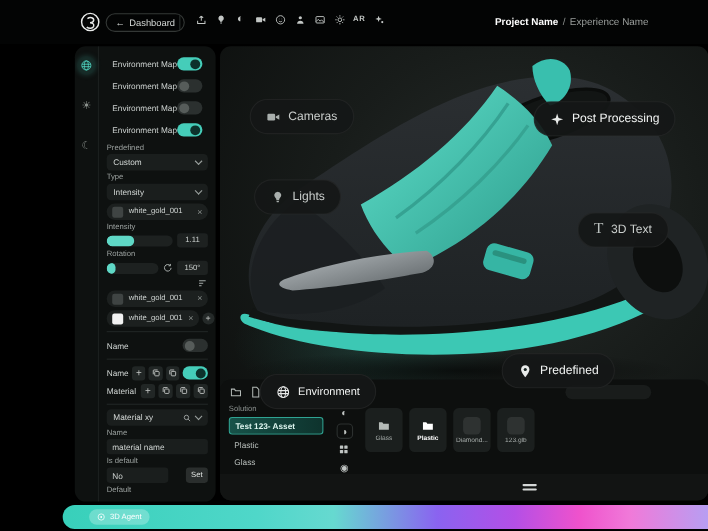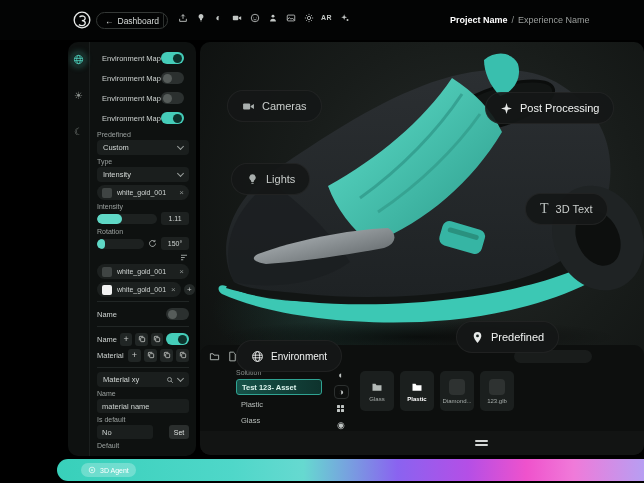--- a/index.html
+++ b/index.html
@@ -97,21 +97,21 @@
   .pill-env{font-size:10px;height:30px;}
 
   
   .assets{position:absolute;left:0;bottom:0;width:444px;height:110px;background:#0d0f0e;
           border-radius:10px;z-index:4;}
   .a-toolbar{height:22px;display:flex;align-items:center;gap:6px;padding:0 8px;position:relative;}
   .a-ic{width:12px;height:12px;color:#b4bab7;display:flex;align-items:center;justify-content:center;}
   .a-ic svg{width:11px;height:11px;display:block;}
   .a-search{position:absolute;right:52px;top:5px;width:78px;height:13px;background:#191c1b;border-radius:7px;}
   .a-body{display:flex;height:64px;}
-  .a-list{width:92px;padding:2px 0 0 8px;margin-left:28px;}
+  .a-list{width:92px;padding:2px 0 0 8px;}
   .a-head{font-size:7px;color:#8b918f;margin-bottom:3px;}
   .a-item{height:14px;display:flex;align-items:center;padding:0 5px;font-size:7.5px;color:#b9bfbc;
           margin-bottom:2px;border-radius:3px;width:74px;}
   .a-item.selected{background:linear-gradient(90deg,#175249,#0e332d);border:1px solid #2fa392;
                    color:#dcf4ee;font-weight:bold;}
   .a-rail{width:26px;display:flex;flex-direction:column;align-items:center;gap:4px;padding-top:2px;}
   .r-ic{width:13px;height:13px;display:flex;align-items:center;justify-content:center;color:#c0c5c3;font-size:9px;}
   .r-ic.boxed{border:1px solid #2c302f;border-radius:4px;}
   .grid-ic{width:8px;height:8px;display:grid;grid-template-columns:3px 3px;grid-template-rows:3px 3px;gap:1px;}
   .grid-ic i{background:#c0c5c3;border-radius:.5px;}

